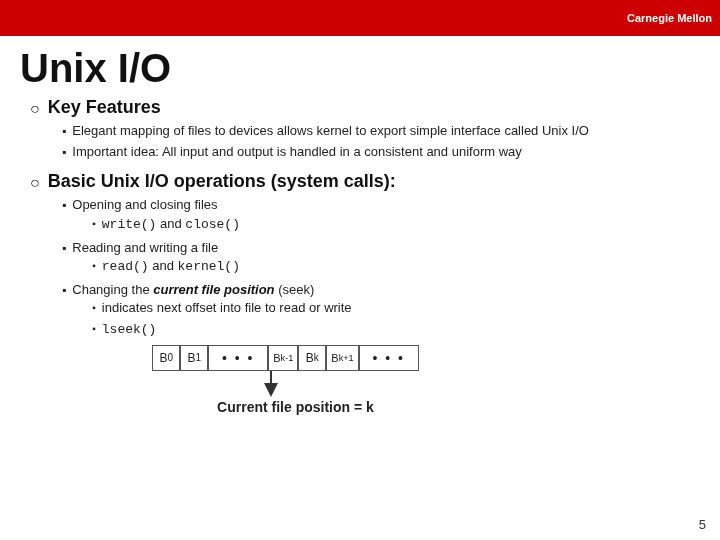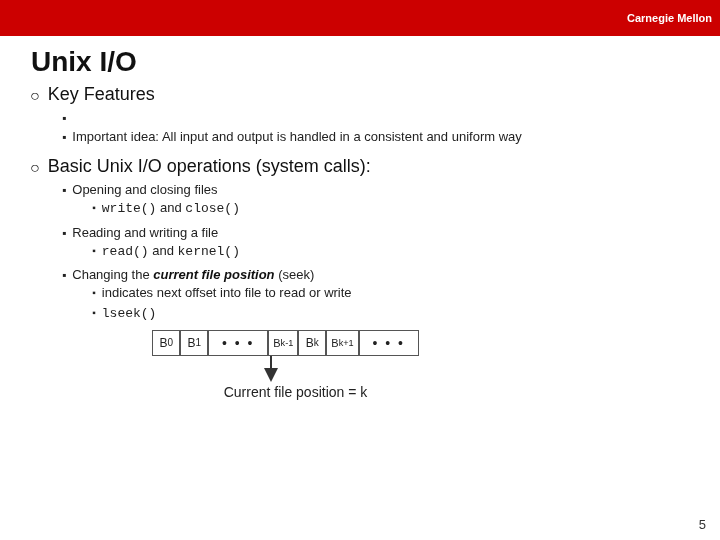--- a/index.html
+++ b/index.html
@@ -15,23 +15,23 @@
     }
     .header-bar {
       background: #c00;
       color: #fff;
       text-align: right;
       padding: 12px 8px;
       font-size: 11px;
       font-weight: bold;
     }
     .slide-title {
-      font-size: 28px;
-      font-weight: bold;
-      padding: 10px 30px 6px 31px;
+      font-size: 40px;
+      font-weight: bold;
+      padding: 10px 30px 6px 20px;
       color: #111;
     }
     .content {
       padding: 0 30px;
     }
     .section {
       margin-bottom: 10px;
     }
     .section-header {
       display: flex;
@@ -40,21 +40,21 @@
       margin-bottom: 4px;
     }
     .circle-bullet {
       font-size: 16px;
       color: #222;
       flex-shrink: 0;
       margin-top: 2px;
     }
     .section-title {
       font-size: 18px;
-      font-weight: normal;
+      font-weight: bold;
       color: #111;
     }
     .sub-items {
       margin-left: 32px;
     }
     .sub-item {
       display: flex;
       align-items: flex-start;
       gap: 6px;
       margin-bottom: 3px;
@@ -155,20 +155,21 @@
 <div class="content">
 
   <div class="section">
     <div class="section-header">
       <span class="circle-bullet">○</span>
       <span class="section-title"><span>Key Features</span></span>
     </div>
     <div class="sub-items">
       <div class="sub-item">
         <span class="square-bullet">▪</span>
+        <span class="sub-item-text">Elegant mapping of files to devices allows kernel to export simple interface called Unix I/O</span>
       </div>
       <div class="sub-item">
         <span class="square-bullet">▪</span>
         <span class="sub-item-text">Important idea: All input and output is handled in a consistent and uniform way</span>
       </div>
     </div>
   </div>
 
   <div class="section">
     <div class="section-header">
@@ -229,21 +230,21 @@
               <div class="diagram-cell" style="font-size:11px;">B<sub>k+1</sub></div>
               <div class="diagram-cell diagram-cell-wide diagram-cell-dots">• • •</div>
             </div>
 
             <div style="display:flex; align-items:flex-start; margin-left: 112px; margin-top:0;">
               <div style="display:flex; flex-direction:column; align-items:center;">
                 <div class="arrow-line"></div>
                 <div class="arrow-up" style="border-left:7px solid transparent; border-right:7px solid transparent; border-bottom: none; border-top:14px solid #333; margin-top:0;"></div>
               </div>
             </div>
-            <div class="current-pos-label" style="font-size:14px; font-weight:normal; margin-left:20px;">Current file position = k</div>
+            <div class="current-pos-label" style="font-size:14px; font-weight:bold; margin-left:20px;">Current file position = k</div>
           </div>
 
         </div>
       </div>
 
     </div>
   </div>
 
 </div>
 

